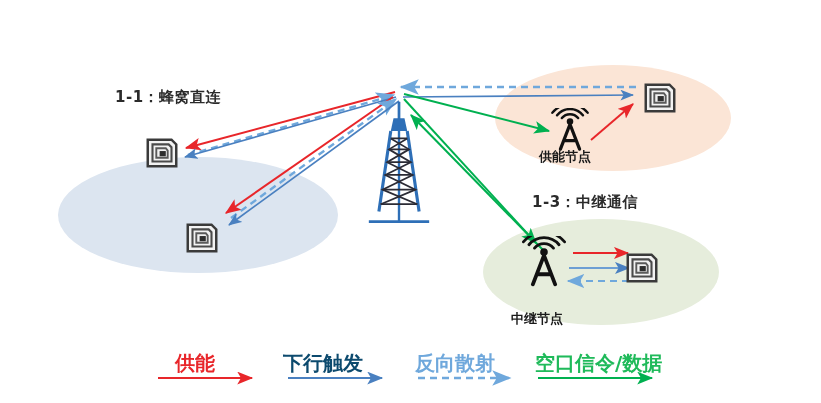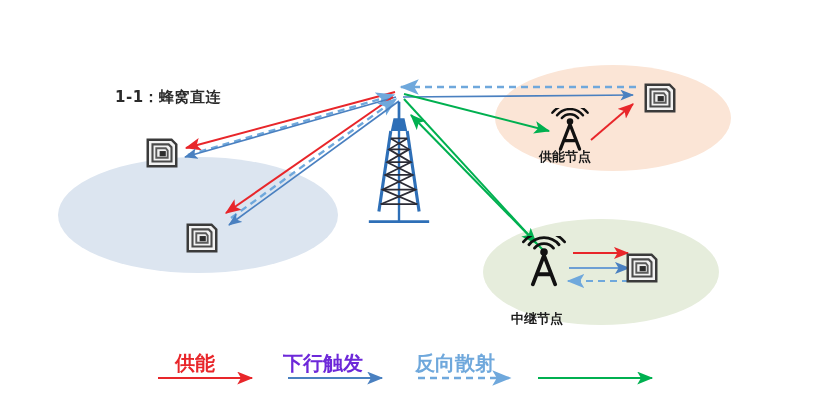--- a/index.html
+++ b/index.html
@@ -94,21 +94,23 @@
     <use href="#antenna-node" x="545" y="108" width="50" height="44"></use>
     <use href="#antenna-node" x="515" y="236" width="58" height="52"></use>
 
     <line x1="158" y1="378" x2="252" y2="378" stroke="#e8262a" stroke-width="2" marker-end="url(#ah-power)"></line>
     <line x1="288" y1="378" x2="382" y2="378" stroke="#4a80c0" stroke-width="2" marker-end="url(#ah-trigger)"></line>
     <line x1="418" y1="378" x2="510" y2="378" stroke="#6fa8dc" stroke-width="2.4" stroke-dasharray="7 5" marker-end="url(#ah-backscatter)"></line>
     <line x1="538" y1="378" x2="652" y2="378" stroke="#00b050" stroke-width="2" marker-end="url(#ah-air)"></line>
   </svg>
 
   <div class="lbl scenario-title" style="left:115px;top:88px;text-align:center;">1-1：蜂窝直连</div>
+  <div class="lbl scenario-title" style="left:532px;top:193px;">1-3：中继通信</div>
 
   <div class="lbl node-label" style="left:539px;top:148px;text-align:center;">供能节点</div>
   <div class="lbl node-label" style="left:511px;top:310px;">中继节点</div>
 
   <div class="legend-text" style="left:175px;top:350px;color:#e8262a;">供能</div>
-  <div class="legend-text" style="left:283px;top:350px;color:#6d28d9;">下行触发</div>
+  <div class="legend-text" style="left:283px;top:350px;color:#0c4a6e;">下行触发</div>
   <div class="legend-text" style="left:415px;top:350px;color:#6fa8dc;text-align:right;">反向散射</div>
+  <div class="legend-text" style="left:535px;top:350px;color:#1fba5a;">空口信令/数据</div>
 
 </div>
 
 </body></html>

